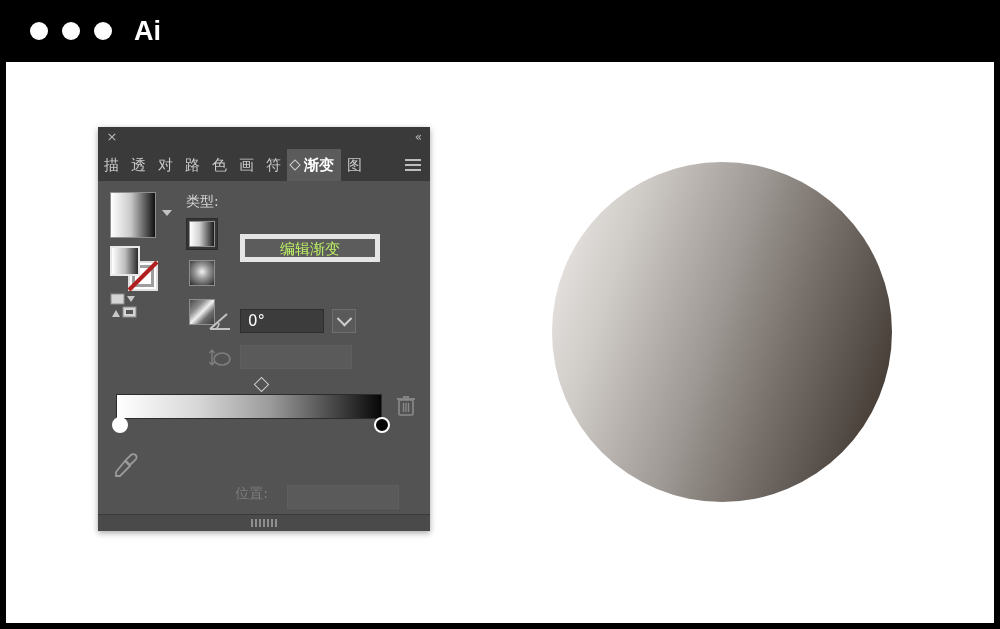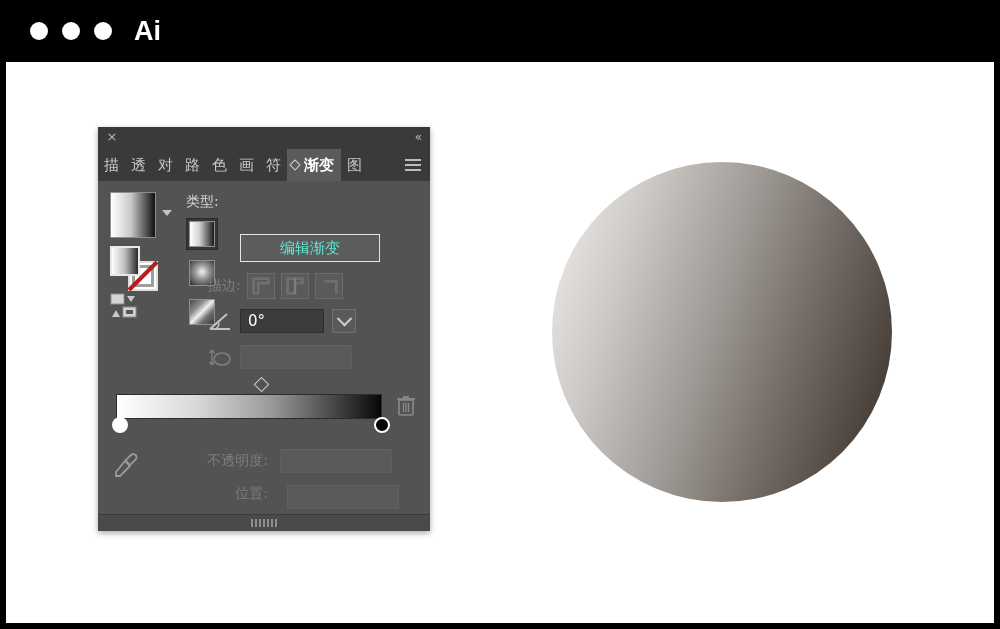--- a/index.html
+++ b/index.html
@@ -302,22 +302,22 @@
   .type-linear { background: linear-gradient(90deg,#ffffff 0%, #d0d0d0 40%, #1a1a1a 100%); }
   .type-radial { background: radial-gradient(circle at 50% 45%, #f2f2f2 0%, #9b9b9b 38%, #2a2a2a 100%); }
   .type-freeform { background: linear-gradient(135deg,#4a4a4a 0%, #8d8d8d 30%, #f0f0f0 50%, #6f6f6f 70%, #3a3a3a 100%); }
 
   
   #edit-gradient-button {
     position: absolute;
     left: 142px; top: 53px;
     width: 140px; height: 28px;
     background: #5c5c5c;
-    border: 1px solid #e5e5e5;
-    color: #5eead4;
+    border: 5px solid #e5e5e5;
+    color: #bef264;
     font-size: 15px;
     font-family: Liberation Mono, monospace;
     box-sizing: border-box;
     cursor: pointer;
   }
 
   
   #stroke-row {
     position: absolute;
     left: 110px; top: 92px;
@@ -565,39 +565,20 @@
           <span class="type-btn-wrap">
             <span class="type-btn type-radial"></span>
           </span>
           <span class="type-btn-wrap">
             <span class="type-btn type-freeform"></span>
           </span>
         </div>
 
         <button id="edit-gradient-button">编辑渐变</button>
 
-        <div id="stroke-row">
-          <span class="field-label disabled">描边:</span>
-          <span class="stroke-btn">
-            <svg viewBox="0 0 28 26" width="26" height="24">
-                <path d="M6 5 H22 V10 H11 V21 H6 Z" fill="none" stroke="#6f6f6f" stroke-width="3"></path>
-              </svg>
-          </span>
-          <span class="stroke-btn">
-            <svg viewBox="0 0 28 26" width="26" height="24">
-                <path d="M6 5 H22 V10 H14 V21 H6 Z" fill="none" stroke="#6f6f6f" stroke-width="3"></path>
-                <path d="M14 5 V21" stroke="#808080" stroke-width="2"></path>
-              </svg>
-          </span>
-          <span class="stroke-btn">
-            <svg viewBox="0 0 28 26" width="26" height="24">
-                <path d="M9 8 H22 V21" fill="none" stroke="#6f6f6f" stroke-width="3"></path>
-              </svg>
-          </span>
-        </div>
 
         <div id="angle-row">
           <svg width="24" height="22" viewBox="0 0 24 22">
             <path d="M2 19 H22 M2 19 L19 4" stroke="#c2c2c2" stroke-width="2" fill="none"></path>
             <path d="M8 19 A8 8 0 0 0 11 13" stroke="#c2c2c2" stroke-width="1.5" fill="none"></path>
           </svg>
           <span class="input-box">0°</span>
           <span class="dropdown-box">
               <i class="chevron"></i>
             </span>
@@ -622,24 +603,20 @@
             <path d="M7 2 H13" stroke="#8a8a8a" stroke-width="1.8"></path>
             <path d="M7.5 8 V17 M10 8 V17 M12.5 8 V17" stroke="#8a8a8a" stroke-width="1.3"></path>
           </svg>
         </div>
 
         <svg id="eyedropper-icon" viewBox="0 0 28 28">
           <path d="M19 4 a3.2 3.2 0 0 1 4.6 4.6 L18 14 l-4.6-4.6 Z" fill="none" stroke="#9a9a9a" stroke-width="1.8"></path>
           <path d="M13 10 L18 15 L8 25 L4 25 L4 21 Z" fill="none" stroke="#9a9a9a" stroke-width="1.8"></path>
         </svg>
 
-        <div id="opacity-row">
-          <span class="field-label disabled label-col">不透明度:</span>
-          <span class="wide-disabled-field"></span>
-        </div>
 
         <div id="location-row">
           <span class="field-label disabled label-col">位置:</span>
           <span class="wide-disabled-field"></span>
         </div>
 
         <div id="panel-footer">
           <div id="resize-grip">
             <i></i>
               <i></i>

